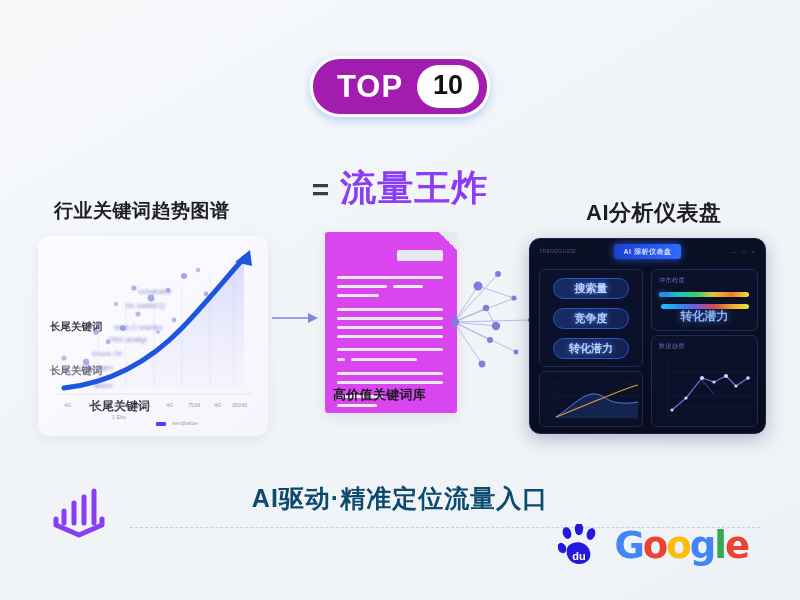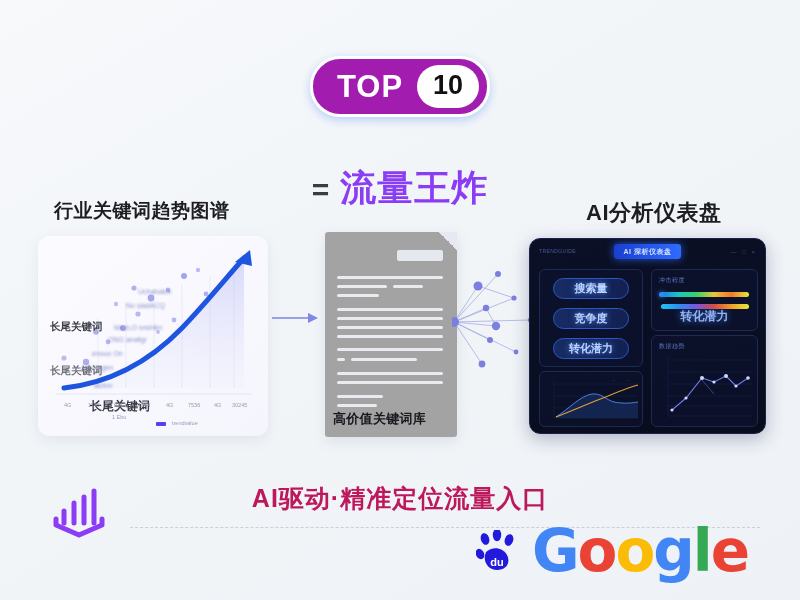--- a/index.html
+++ b/index.html
@@ -71,22 +71,22 @@
     position: absolute; color: #6b6fb5; font-size: 7px;
     filter: blur(1.1px); white-space: nowrap; opacity: .75;
   }
   .axis-text {
     position: absolute; color: #9a9ab5; font-size: 5.5px;
     filter: blur(.7px); white-space: nowrap;
   }
 
   
   .card-doc {
-    position: absolute; left: 325px; top: 232px; width: 132px; height: 205px;
-    background: #a3a3a3;
+    position: absolute; left: 325px; top: 232px; width: 132px; height: 181px;
+    background: #d946ef;
     box-shadow: 0 4px 14px rgba(80,90,140,.13);
     border-radius: 3px;
   }
   .doc-fold {
     position: absolute; right: 0; top: 0; width: 18px; height: 18px;
     background: linear-gradient(225deg, #e6e9f2 50%, transparent 50%);
   }
   .doc-line { position: absolute; height: 3px; background: #e9ebf1; border-radius: 2px; }
   .doc-block { position: absolute; background: #e6e8ef; border-radius: 2px; }
   .doc-label {
@@ -160,33 +160,33 @@
   
   .nodes { position: absolute; left: 452px; top: 268px; }
 
   
   .arrow-mid { position: absolute; left: 272px; top: 310px; }
 
   
   .bottom-icon { position: absolute; left: 48px; top: 481px; }
   .bottom-title {
     position: absolute; top: 482px; left: 0; right: 0; text-align: center;
-    font-size: 25px; font-weight: bold; color: #be185d; letter-spacing: 1px;
+    font-size: 25px; font-weight: bold; color: #0c4a6e; letter-spacing: 1px;
   }
   .divider {
     position: absolute; left: 130px; right: 40px; top: 527px; height: 1px;
     border-top: 1px dashed #c7cfdd;
   }
   .logos {
     position: absolute; right: 52px; top: 524px;
     display: flex; align-items: center; gap: 14px;
   }
   .baidu-wrap { display: flex; align-items: flex-end; gap: 1px; flex-direction: column; }
   .baidu-cn { color: #e1251b; font-size: 37px; font-weight: bold; letter-spacing: -1px; line-height: .92; }
-  .google-wrap { font-size: 58px; font-weight: bold; letter-spacing: -2px; line-height: .95;
+  .google-wrap { font-size: 37px; font-weight: bold; letter-spacing: -2px; line-height: .95;
                  font-family: "DejaVu Sans", sans-serif; }
   .g-b { color: #4285f4; } .g-r { color: #ea4335; } .g-y { color: #fbbc05; } .g-g { color: #34a853; }
 </style>
 </head>
 <body>
 
 <div class="badge-wrap">
   <div class="badge">
     <span class="badge-top">TOP</span>
     <span class="badge-num">10</span>

